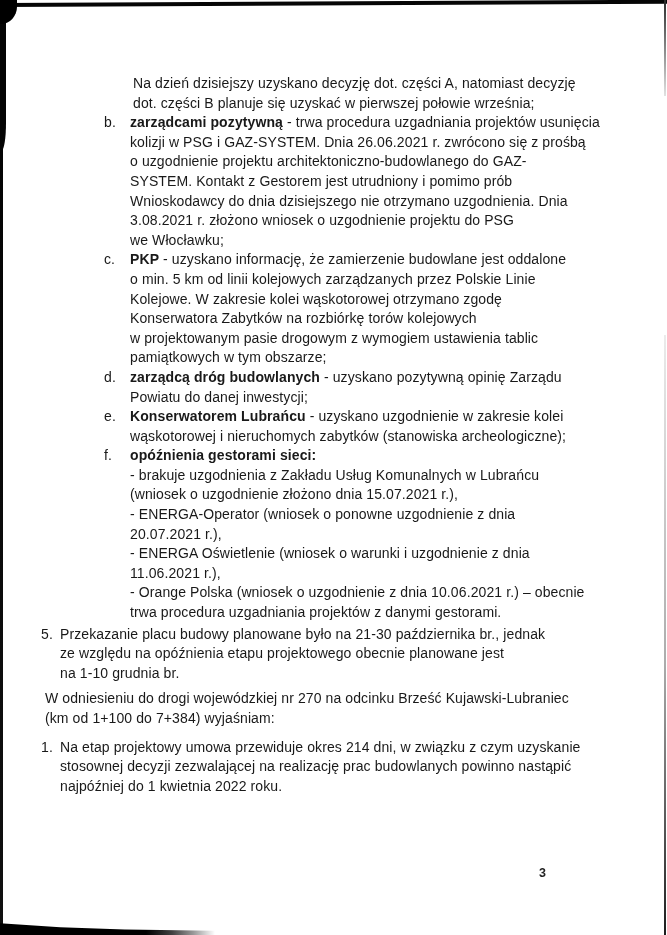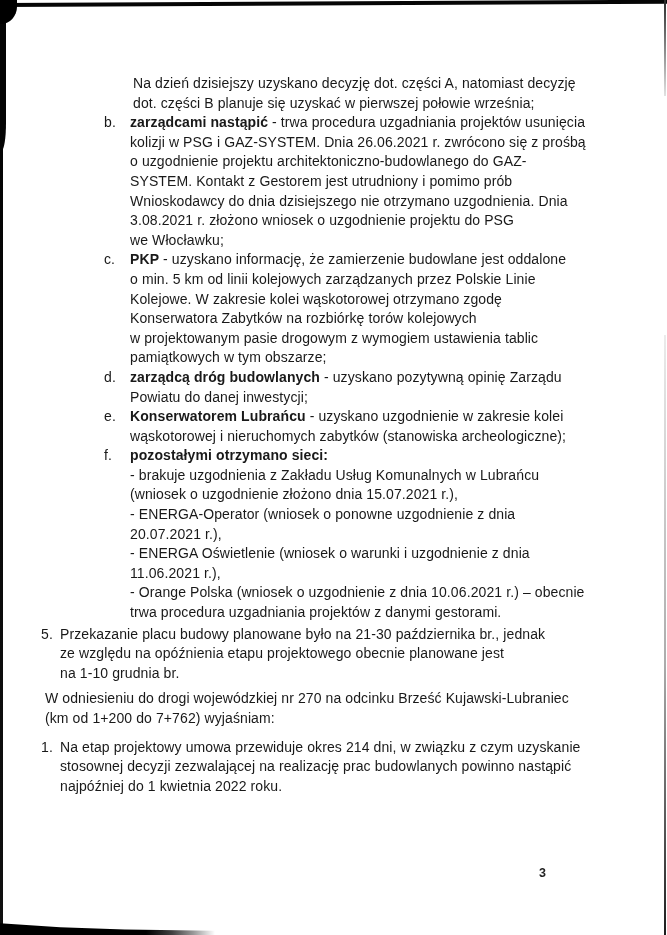--- a/index.html
+++ b/index.html
@@ -125,21 +125,21 @@
   <div class="edge-right-top"></div>
   <div class="edge-right-bottom"></div>
 
   <div class="content">
 
     <div class="intro pre">Na dzień dzisiejszy uzyskano decyzję dot. części A, natomiast decyzję
 dot. części B planuje się uzyskać w pierwszej połowie września;</div>
 
     <div class="litem">
       <span class="lmark">b.</span>
-      <span class="pre"><b class="lead">zarządcami nastąpić</b><span> - trwa procedura uzgadniania projektów usunięcia
+      <span class="pre"><b class="lead">zarządcami pozytywną</b><span> - trwa procedura uzgadniania projektów usunięcia
 kolizji w PSG i GAZ-SYSTEM. Dnia 26.06.2021 r. zwrócono się z prośbą
 o uzgodnienie projektu architektoniczno-budowlanego do GAZ-
 SYSTEM. Kontakt z Gestorem jest utrudniony i pomimo prób
 Wnioskodawcy do dnia dzisiejszego nie otrzymano uzgodnienia. Dnia
 3.08.2021 r. złożono wniosek o uzgodnienie projektu do PSG
 we Włocławku;</span></span>
     </div>
 
     <div class="litem">
       <span class="lmark">c.</span>
@@ -158,40 +158,40 @@
     </div>
 
     <div class="litem">
       <span class="lmark">e.</span>
       <span class="pre"><b class="lead">Konserwatorem Lubrańcu</b><span> - uzyskano uzgodnienie w zakresie kolei
 wąskotorowej i nieruchomych zabytków (stanowiska archeologiczne);</span></span>
     </div>
 
     <div class="litem">
       <span class="lmark">f.</span>
-      <span class="pre"><b class="lead">pozostałymi otrzymano sieci:</b><span>
+      <span class="pre"><b class="lead">opóźnienia gestorami sieci:</b><span>
 - brakuje uzgodnienia z Zakładu Usług Komunalnych w Lubrańcu
 (wniosek o uzgodnienie złożono dnia 15.07.2021 r.),
 - ENERGA-Operator (wniosek o ponowne uzgodnienie z dnia
 20.07.2021 r.),
 - ENERGA Oświetlenie (wniosek o warunki i uzgodnienie z dnia
 11.06.2021 r.),
 - Orange Polska (wniosek o uzgodnienie z dnia 10.06.2021 r.) – obecnie
 trwa procedura uzgadniania projektów z danymi gestorami.</span></span>
     </div>
 
     <div class="nitem gap-sm">
       <span class="nmark">5.</span>
       <span class="pre">Przekazanie placu budowy planowane było na 21-30 października br., jednak
 ze względu na opóźnienia etapu projektowego obecnie planowane jest
 na 1-10 grudnia br.</span>
     </div>
 
     <div class="para pre gap-md">W odniesieniu do drogi wojewódzkiej nr 270 na odcinku Brześć Kujawski-Lubraniec
-(km od 1+200 do 7+762) wyjaśniam:</div>
+(km od 1+100 do 7+384) wyjaśniam:</div>
 
     <div class="nitem gap-lg">
       <span class="nmark">1.</span>
       <span class="pre">Na etap projektowy umowa przewiduje okres 214 dni, w związku z czym uzyskanie
 stosownej decyzji zezwalającej na realizację prac budowlanych powinno nastąpić
 najpóźniej do 1 kwietnia 2022 roku.</span>
     </div>
 
   </div>
 

